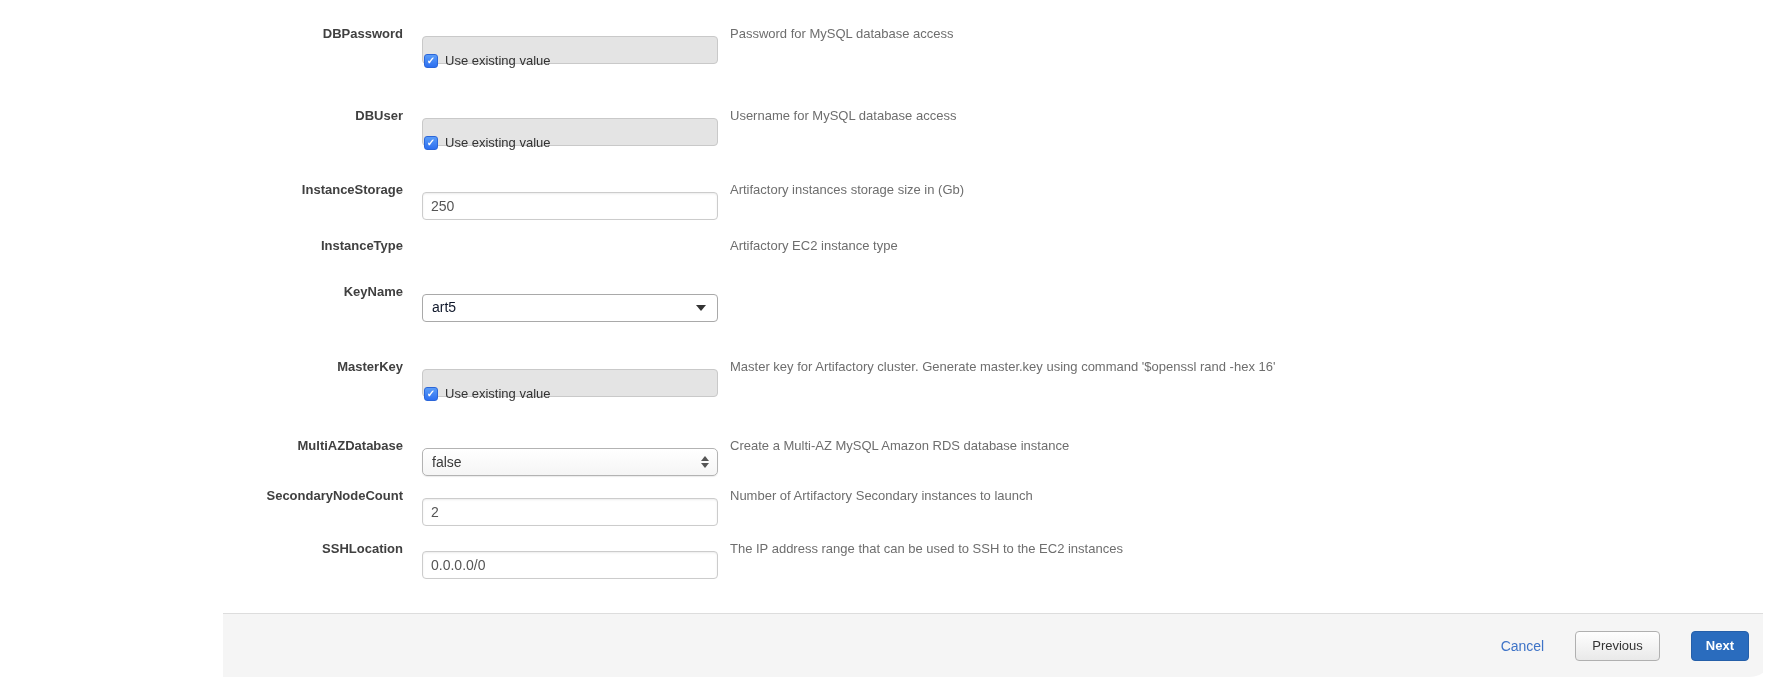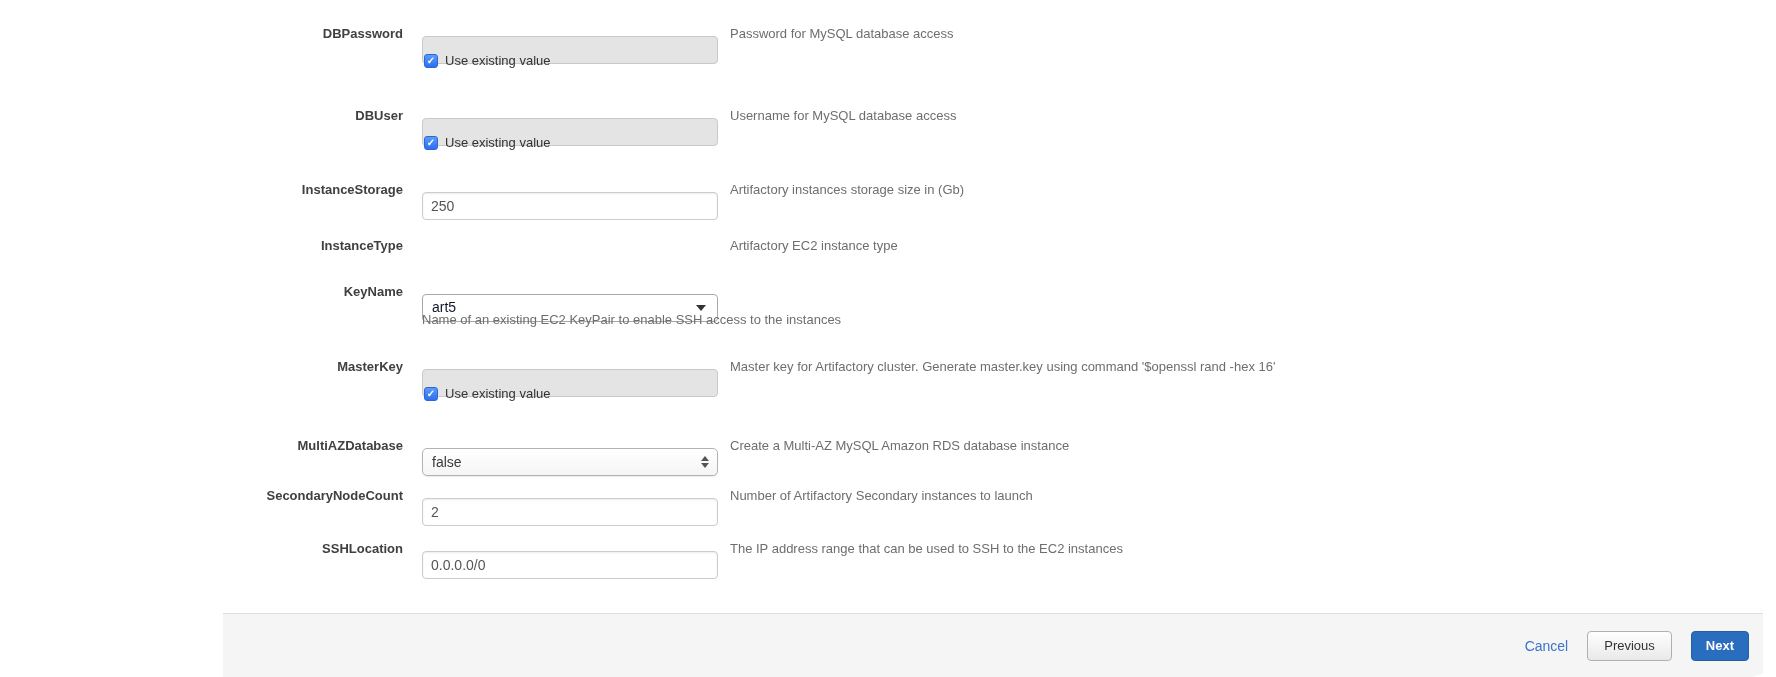--- a/index.html
+++ b/index.html
@@ -33,21 +33,21 @@
   .checkbox{width:14px;height:14px;border-radius:3px;border:1px solid #2b66d9;
         background:linear-gradient(#5a9cf8,#2d6ff0);display:flex;align-items:center;
         justify-content:center;box-sizing:border-box;cursor:pointer;}
   .tick{color:#fff;font-size:10px;line-height:1;font-weight:bold;}
   .check-label{font-size:13px;color:#333;}
   .desc{position:absolute;left:730px;top:0;font-size:13px;color:#6e6e6e;
         line-height:28px;white-space:nowrap;}
   .desc-below{position:absolute;left:422px;top:34px;font-size:13px;color:#6e6e6e;white-space:nowrap;}
   .footer{position:absolute;left:223px;top:613px;width:1540px;height:64px;background:#f5f5f5;
         border-top:1px solid #dddddd;display:flex;align-items:center;justify-content:flex-end;
-        gap:19px;padding-right:14px;box-sizing:border-box;}
+        gap:31px;padding-right:14px;box-sizing:border-box;}
   .cancel-link{color:#3e73c7;font-size:14px;cursor:pointer;}
   .btn{height:30px;border-radius:4px;font-size:13px;display:flex;align-items:center;
         justify-content:center;cursor:pointer;box-sizing:border-box;}
   .btn-prev{background:linear-gradient(#fefefe,#e9e9e9);border:1px solid #b0b0b0;
         color:#333;padding:0 16px;}
   .btn-next{background:#2a6cbe;border:1px solid #255fa9;color:#ffffff;font-weight:bold;padding:0 14px;}
 </style>
 </head>
 <body>
 
@@ -95,21 +95,20 @@
   </div>
 
   <div class="row" style="top:278px">
     <div class="param-label">KeyName</div>
     <div class="field">
       <div class="dropdown">
         <span>art5</span>
         <span class="caret-down"></span>
       </div>
     </div>
-    <div class="desc-below">Name of an existing EC2 KeyPair to enable SSH access to the instances</div>
   </div>
 
   <div class="row" style="top:353px">
     <div class="param-label">MasterKey</div>
     <div class="field">
       <input class="text-input is-disabled" type="text" disabled="" value="" style="">
     </div>
     <div class="checkline">
       <span class="checkbox">
           <span class="tick">✓</span>

